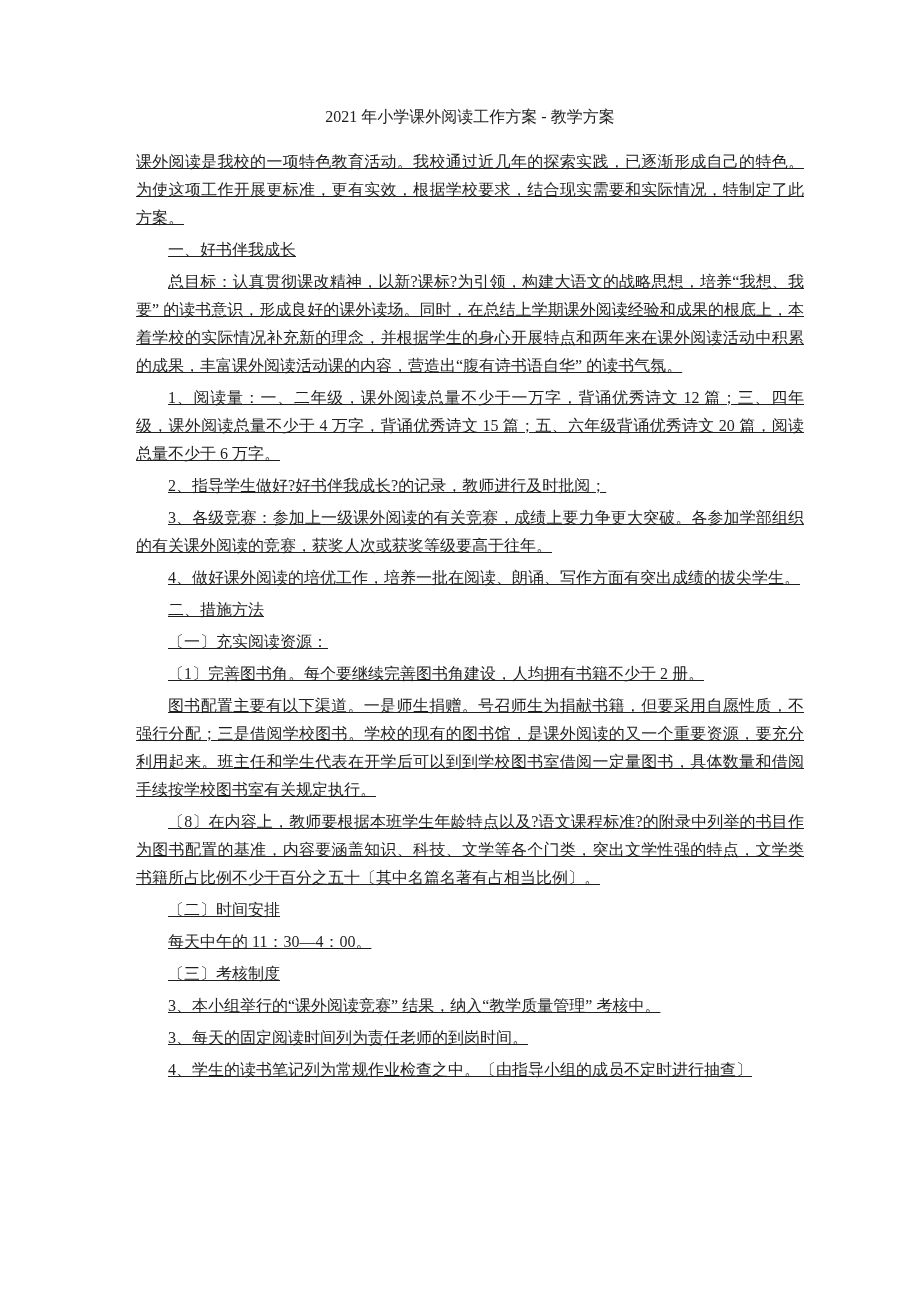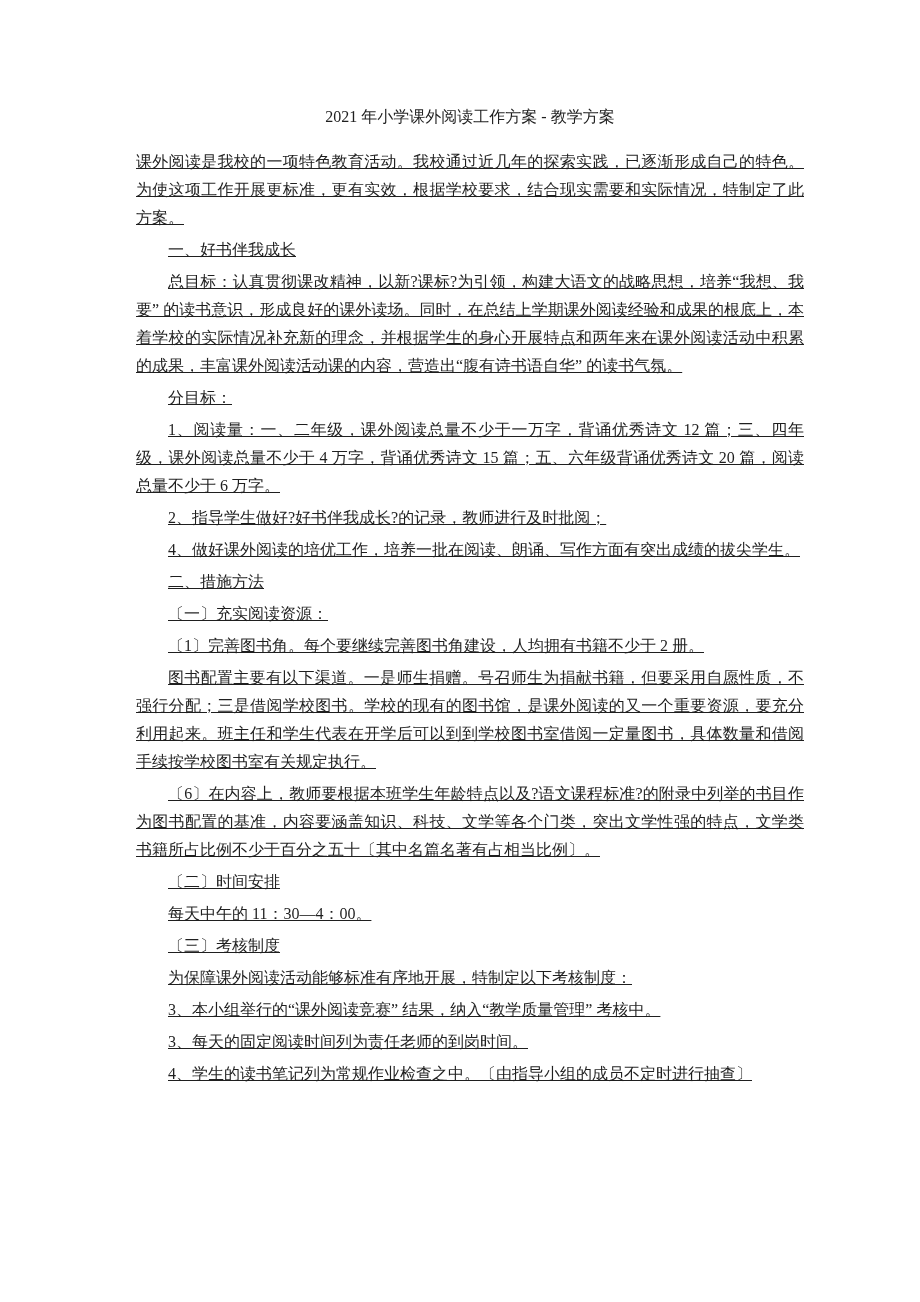--- a/index.html
+++ b/index.html
@@ -40,30 +40,29 @@
 </style>
 </head>
 <body style="background: rgb(255, 255, 255);">
 
 <div class="page" style="color: rgb(31, 31, 31);">
   <h1 class="doc-title">2021 年小学课外阅读工作方案 - 教学方案</h1>
   <div class="doc-body" id="doc-body">
       <p class="para">课外阅读是我校的一项特色教育活动。我校通过近几年的探索实践，已逐渐形成自己的特色。为使这项工作开展更标准，更有实效，根据学校要求，结合现实需要和实际情况，特制定了此方案。</p>
       <p class="para indent">一、好书伴我成长</p>
       <p class="para indent">总目标：认真贯彻课改精神，以新?课标?为引领，构建大语文的战略思想，培养“我想、我要” 的读书意识，形成良好的课外读场。同时，在总结上学期课外阅读经验和成果的根底上，本着学校的实际情况补充新的理念，并根据学生的身心开展特点和两年来在课外阅读活动中积累的成果，丰富课外阅读活动课的内容，营造出“腹有诗书语自华” 的读书气氛。</p>
-      <p class="para indent">分目标：</p>
       <p class="para indent">1、阅读量：一、二年级，课外阅读总量不少于一万字，背诵优秀诗文 12 篇；三、四年级，课外阅读总量不少于 4 万字，背诵优秀诗文 15 篇；五、六年级背诵优秀诗文 20 篇，阅读总量不少于 6 万字。</p>
       <p class="para indent">2、指导学生做好?好书伴我成长?的记录，教师进行及时批阅；</p>
+      <p class="para indent">3、各级竞赛：参加上一级课外阅读的有关竞赛，成绩上要力争更大突破。各参加学部组织的有关课外阅读的竞赛，获奖人次或获奖等级要高于往年。</p>
       <p class="para indent">4、做好课外阅读的培优工作，培养一批在阅读、朗诵、写作方面有突出成绩的拔尖学生。</p>
       <p class="para indent">二、措施方法</p>
       <p class="para indent">〔一〕充实阅读资源：</p>
       <p class="para indent">〔1〕完善图书角。每个要继续完善图书角建设，人均拥有书籍不少于 2 册。</p>
       <p class="para indent">图书配置主要有以下渠道。一是师生捐赠。号召师生为捐献书籍，但要采用自愿性质，不强行分配；三是借阅学校图书。学校的现有的图书馆，是课外阅读的又一个重要资源，要充分利用起来。班主任和学生代表在开学后可以到到学校图书室借阅一定量图书，具体数量和借阅手续按学校图书室有关规定执行。</p>
-      <p class="para indent">〔6〕在内容上，教师要根据本班学生年龄特点以及?语文课程标准?的附录中列举的书目作为图书配置的基准，内容要涵盖知识、科技、文学等各个门类，突出文学性强的特点，文学类书籍所占比例不少于百分之五十〔其中名篇名著有占相当比例〕。</p>
+      <p class="para indent">〔8〕在内容上，教师要根据本班学生年龄特点以及?语文课程标准?的附录中列举的书目作为图书配置的基准，内容要涵盖知识、科技、文学等各个门类，突出文学性强的特点，文学类书籍所占比例不少于百分之五十〔其中名篇名著有占相当比例〕。</p>
       <p class="para indent">〔二〕时间安排</p>
       <p class="para indent">每天中午的 11：30—4：00。</p>
       <p class="para indent">〔三〕考核制度</p>
-      <p class="para indent">为保障课外阅读活动能够标准有序地开展，特制定以下考核制度：</p>
       <p class="para indent">3、本小组举行的“课外阅读竞赛” 结果，纳入“教学质量管理” 考核中。</p>
       <p class="para indent">3、每天的固定阅读时间列为责任老师的到岗时间。</p>
       <p class="para indent">4、学生的读书笔记列为常规作业检查之中。〔由指导小组的成员不定时进行抽查〕</p>
     </div>
 </div>
 
 </body></html>

